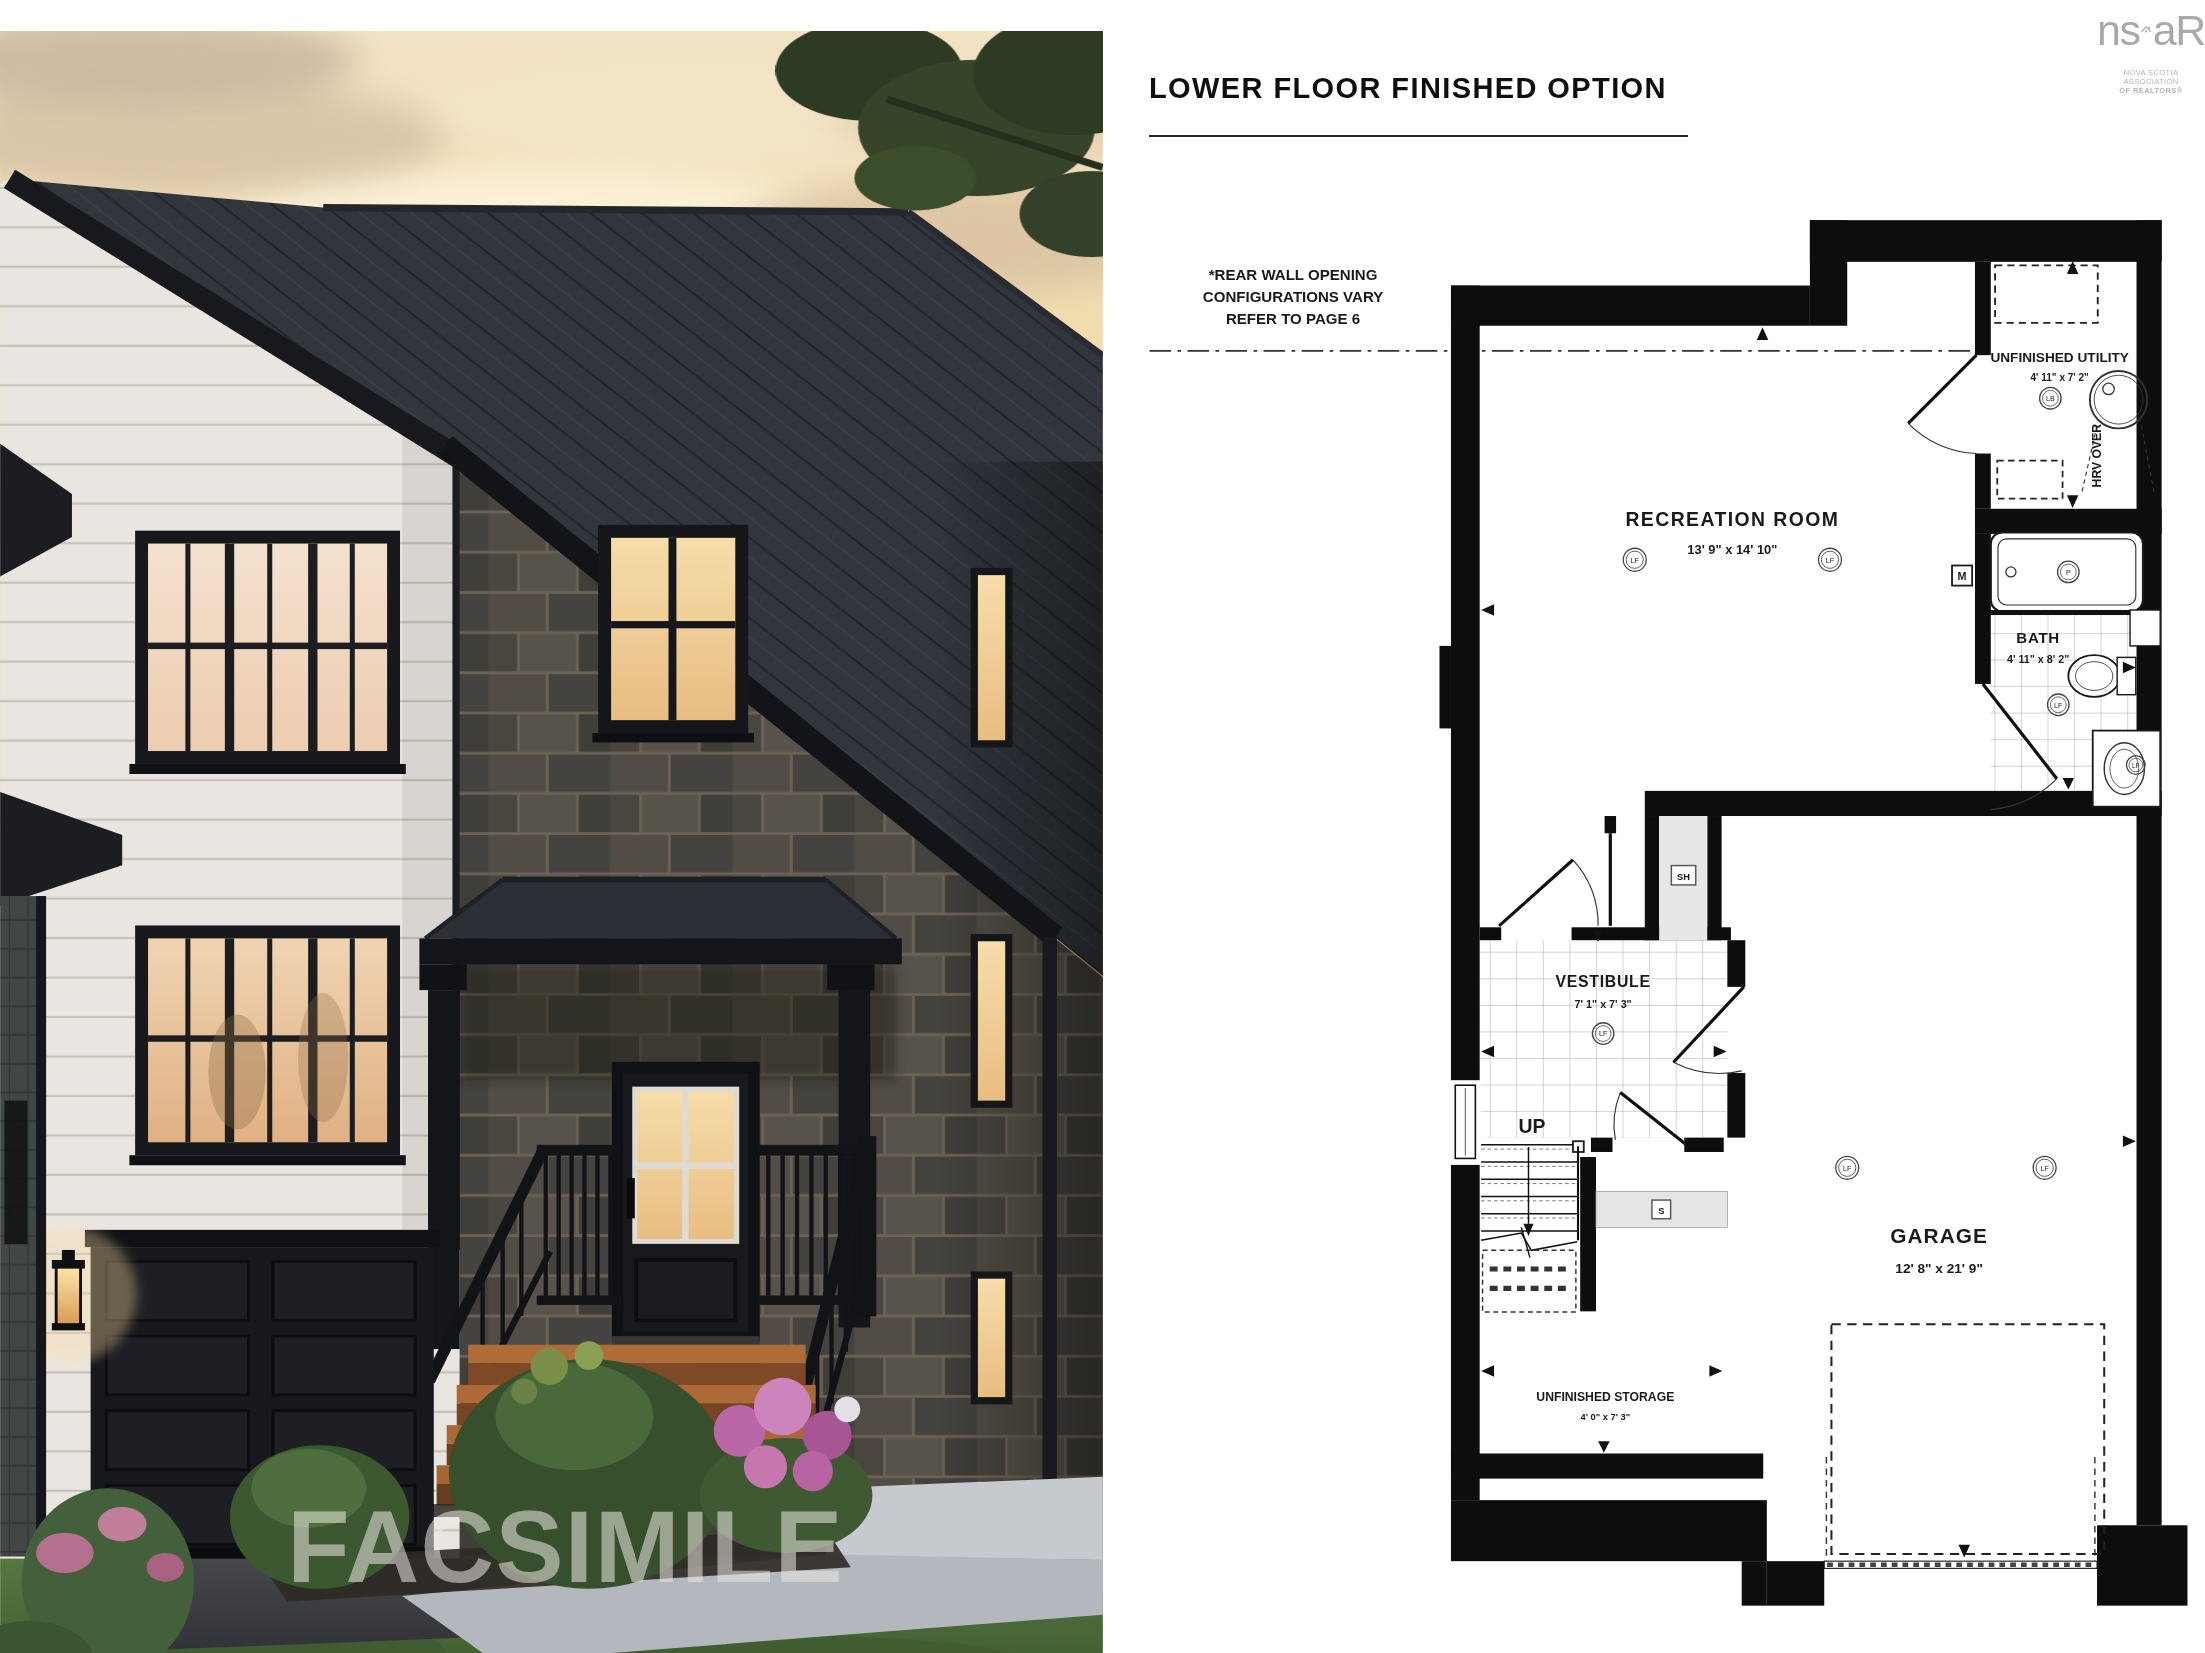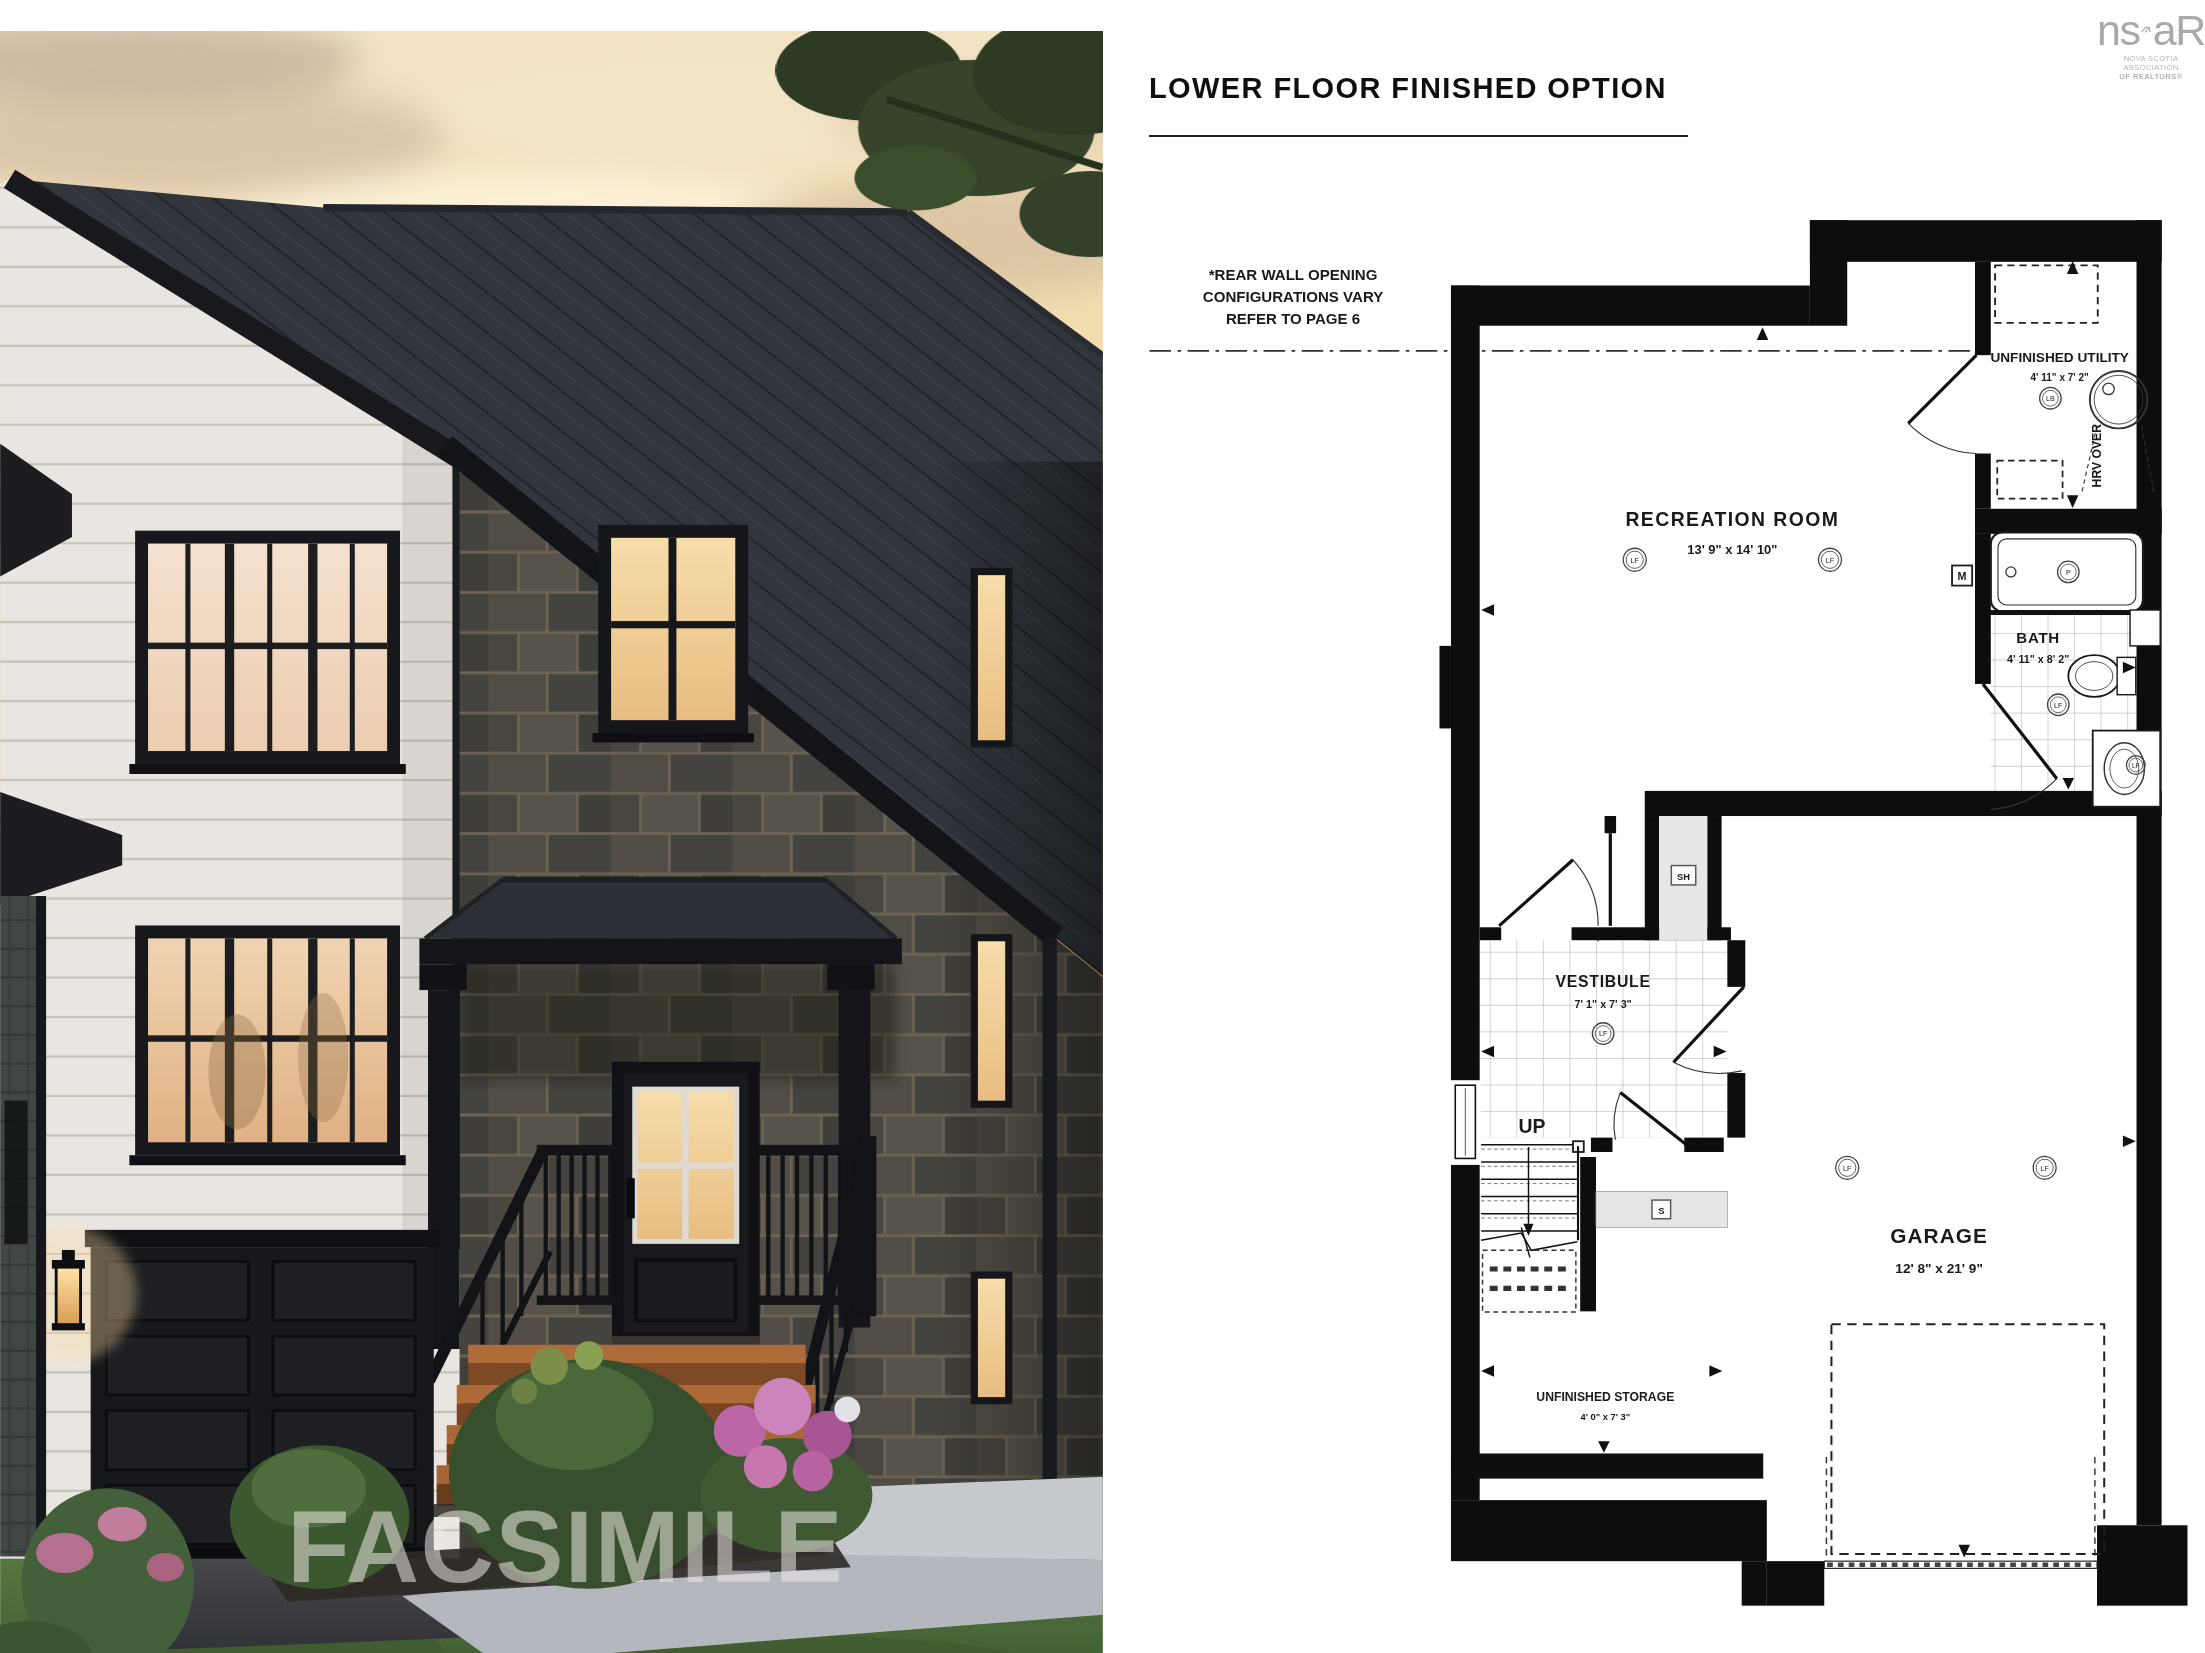--- a/index.html
+++ b/index.html
@@ -6,21 +6,21 @@
   #page{position:relative;width:2205px;height:1654px;overflow:hidden;background:#fff;
         font-family:"Liberation Sans", sans-serif;}
   #left-panel{position:absolute;left:0;top:0;width:1103px;height:1654px;margin-top:31px;}
   #right-panel{position:absolute;left:1103px;top:0;width:1103px;height:1654px;background:#fff;}
   #plan-title{position:absolute;left:46px;top:72px;margin:0;display:inline-block;
       font-size:29px;font-weight:700;letter-spacing:1.4px;color:#0f0f0f;
       border-bottom:2.9px solid #222;padding-bottom:30px;padding-right:21.5px;}
   #nsar{position:absolute;left:994px;top:10px;width:108px;text-align:center;color:#a9a9a9;}
   #nsar .word{display:flex;align-items:flex-end;justify-content:center;gap:1.4px;line-height:0.9;}
   #nsar .glyph{font-size:43px;font-weight:500;letter-spacing:-1.4px;color:#a9a9a9;}
-  #nsar .sub1{margin-top:4px;font-size:7.5px;letter-spacing:0.4px;color:#b3b3b3;}
+  #nsar .sub1{margin-top:18px;font-size:7.5px;letter-spacing:0.4px;color:#b3b3b3;}
   #nsar .sub2{font-size:7.5px;font-weight:700;letter-spacing:0.4px;color:#b3b3b3;}
   #plan-wrap{position:absolute;left:32px;top:208px;width:1077px;height:1407px;}
   svg text{font-family:"Liberation Sans", sans-serif;}
   .ptxt{fill:#1a1a1a;}
   .wall{fill:#0d0d0d;}
   .arw{fill:#111;}
   .fx{fill:#ffffff;stroke:#1a1a1a;}
 </style>
 </head>
 <body>

